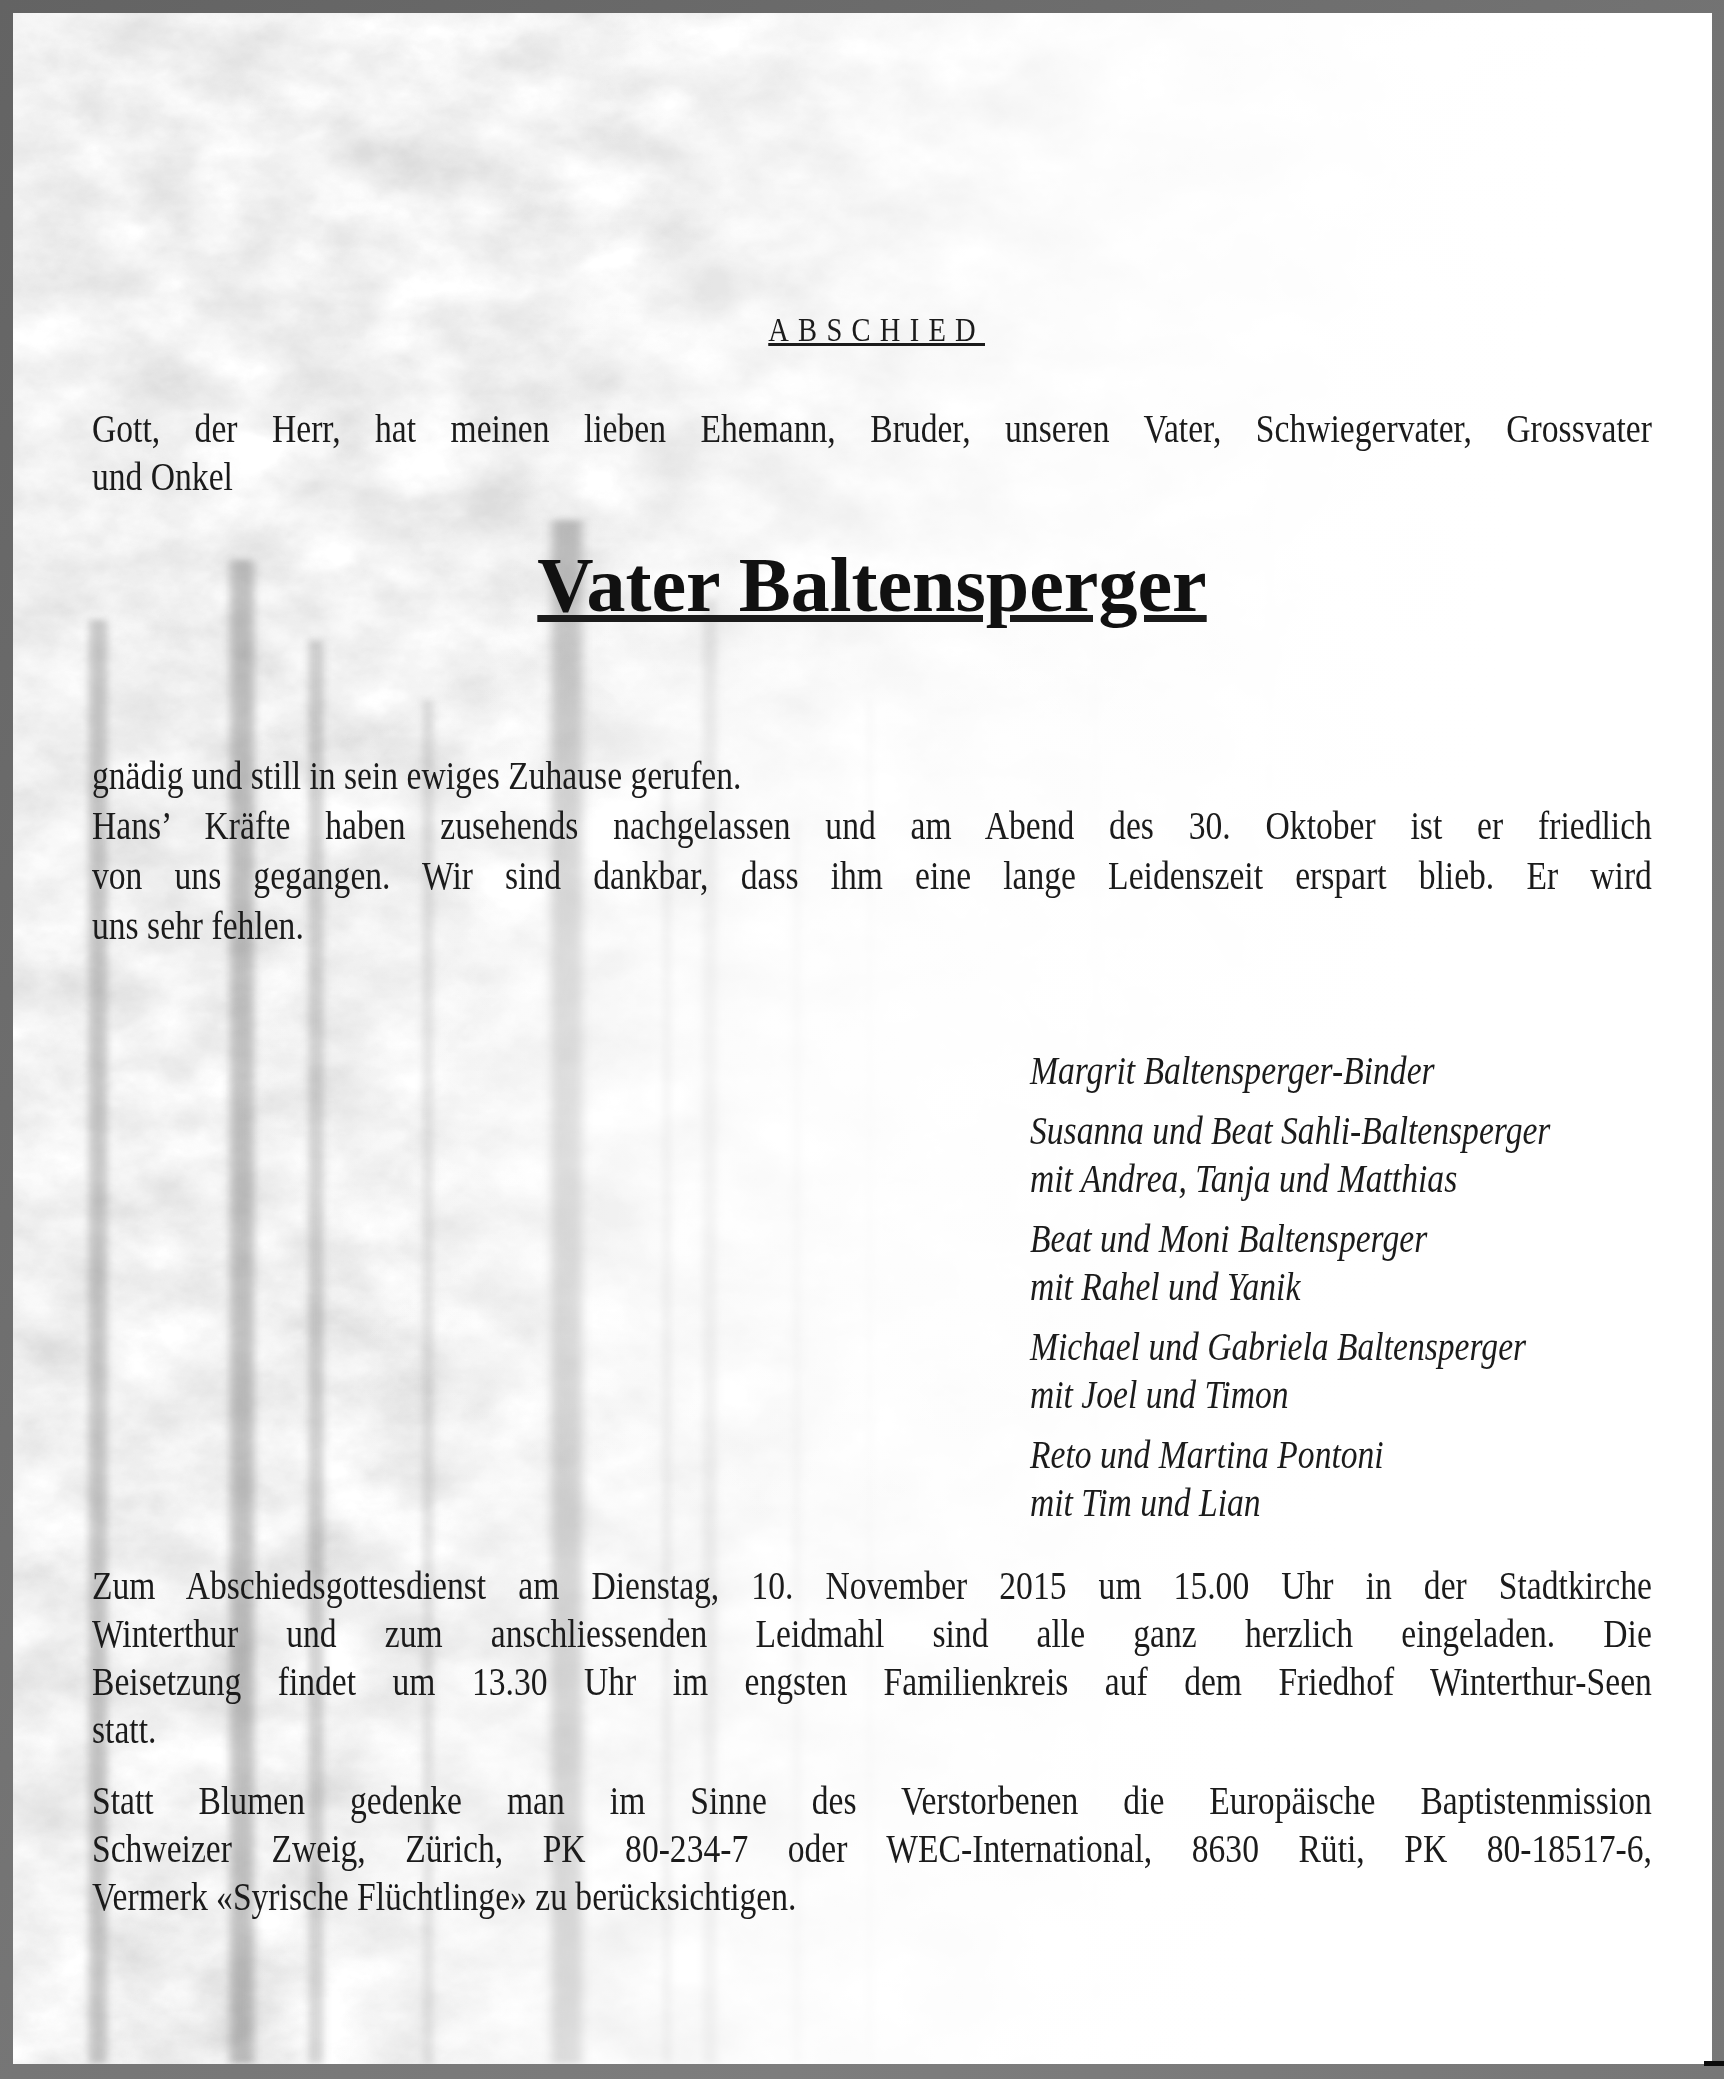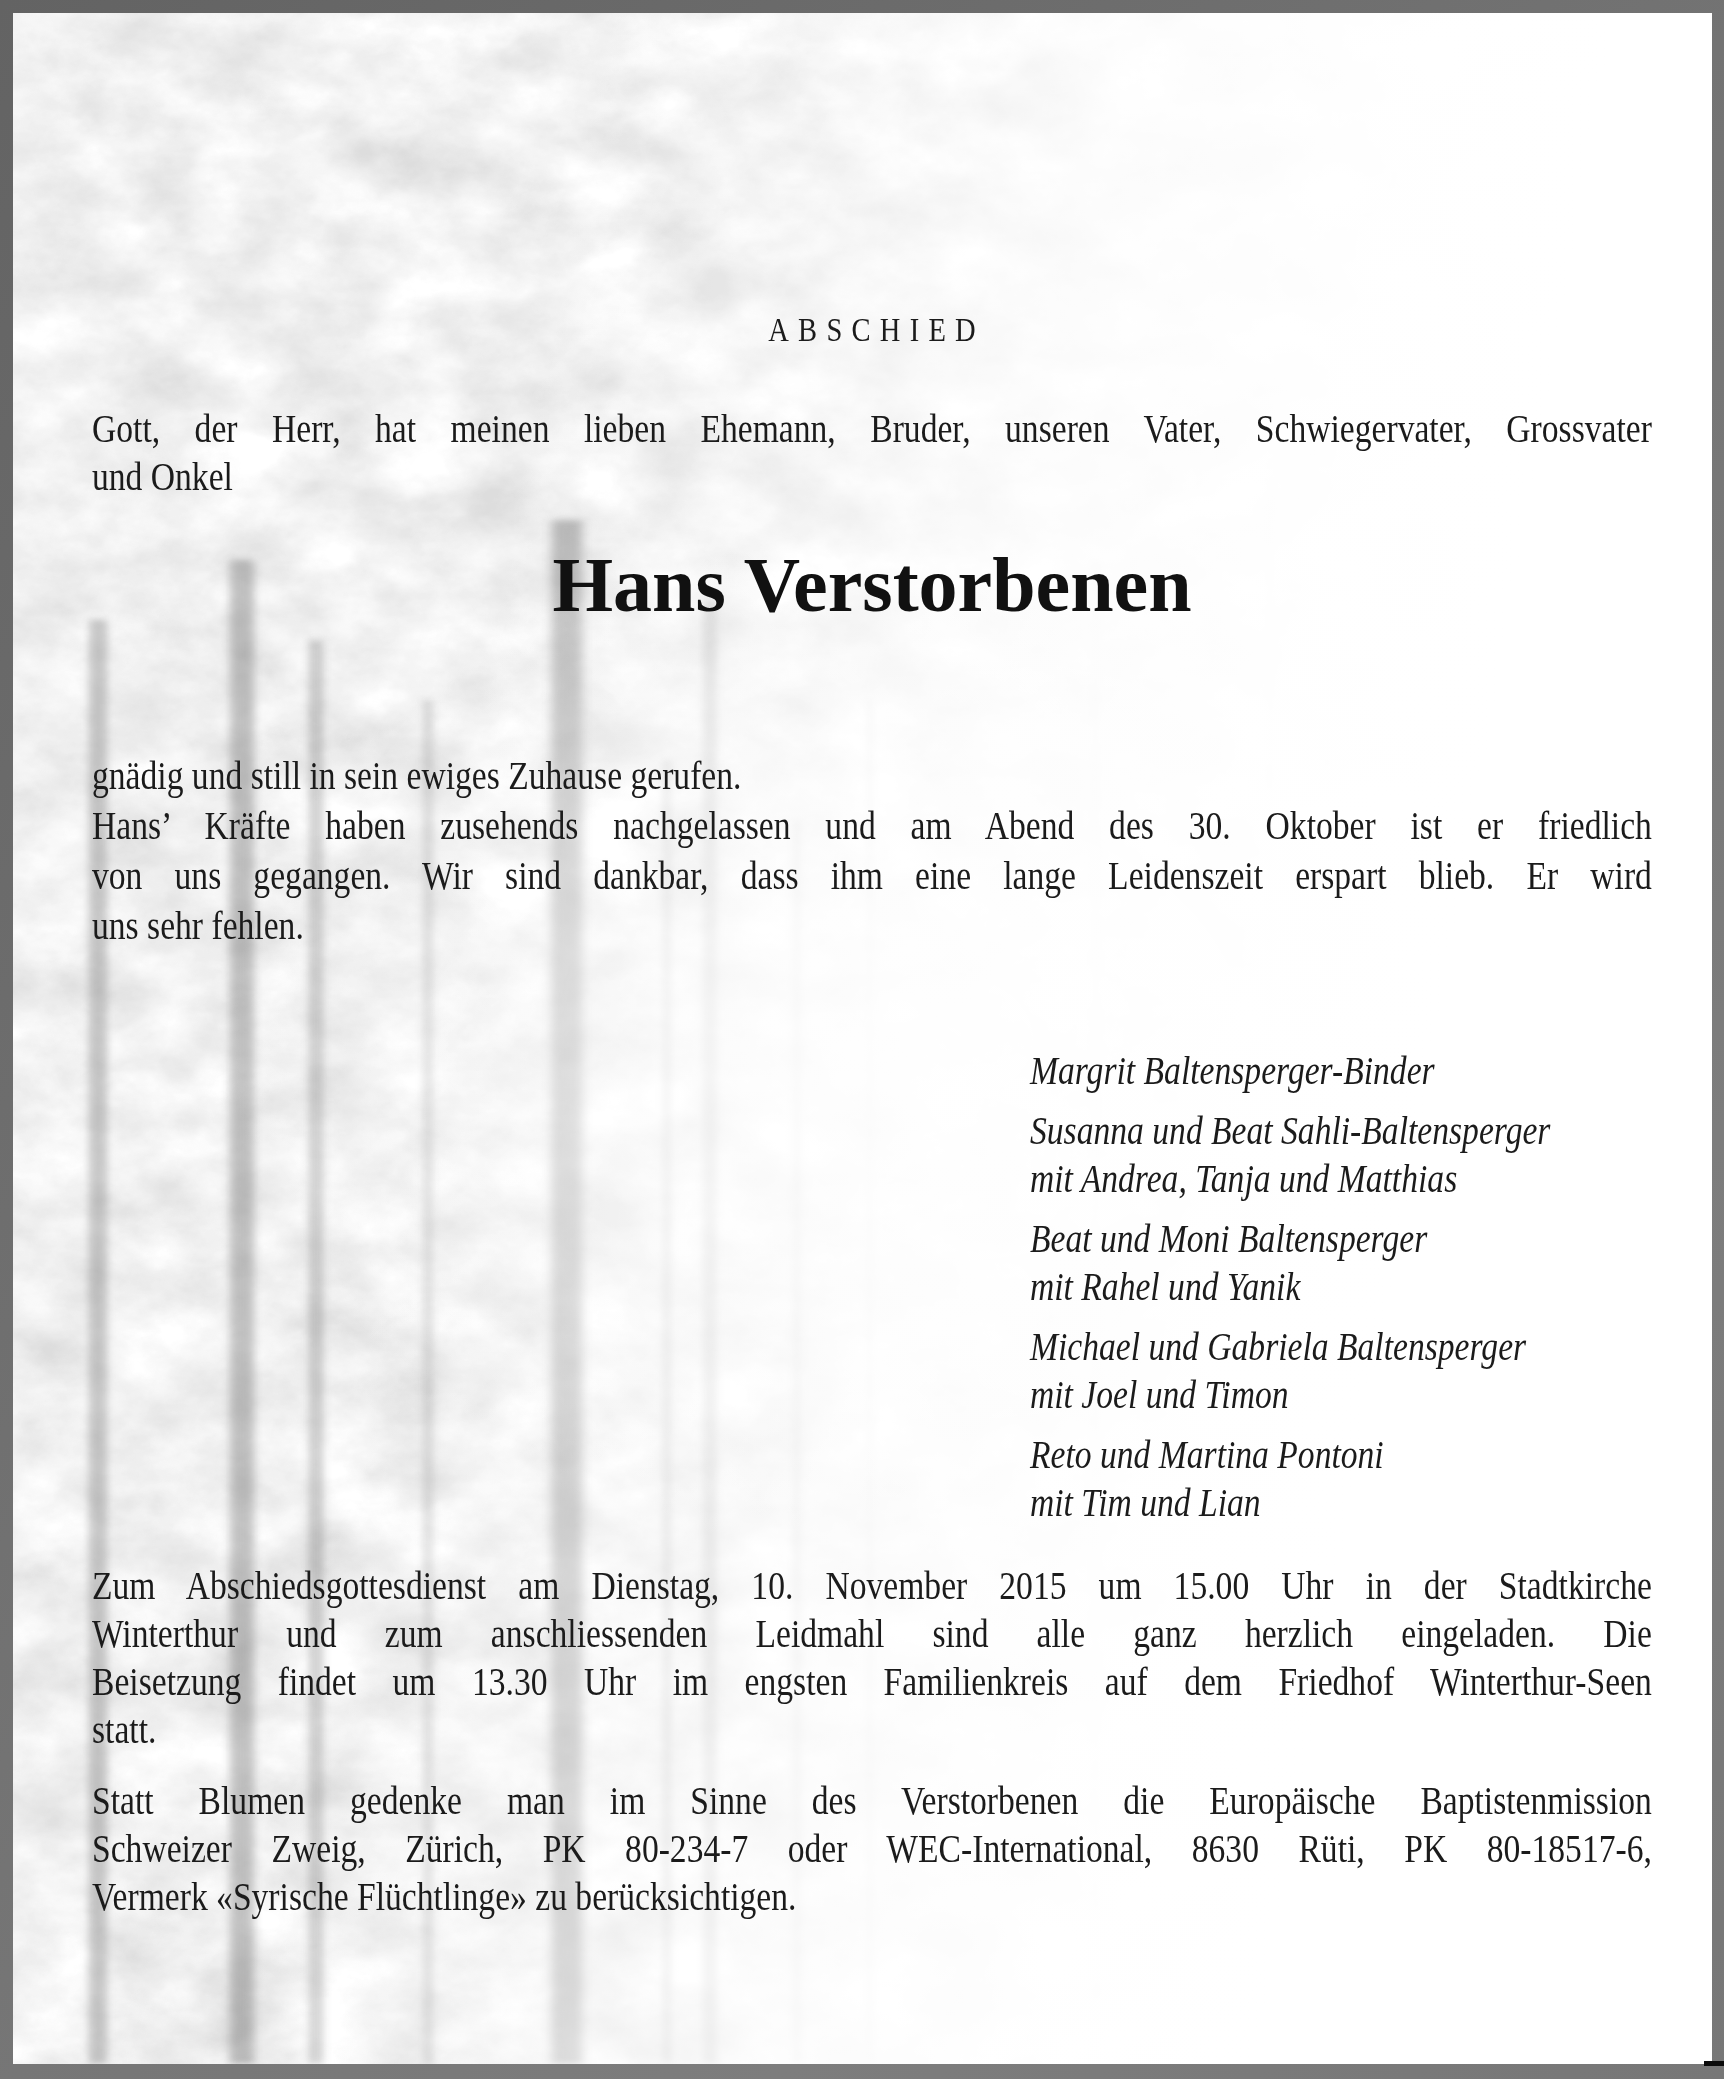--- a/index.html
+++ b/index.html
@@ -56,21 +56,21 @@
 
   
   .block { position: absolute; left: 92px; width: 1560px; }
   .cx { transform: scaleX(0.84); transform-origin: 0 0; width: 1857px; }
   .cx-c { transform: scaleX(0.84); transform-origin: 50% 0; width: 1560px; margin: 0 auto; }
   .txt { font-size: 40px; line-height: 48px; }
   .txt-lg { font-size: 40px; line-height: 50px; }
   .italic { font-style: italic; }
   .jline { text-align: justify; text-align-last: justify; }
   .jline.last { text-align-last: left; }
-  .center { text-align: center; }
+  .center { text-align: center; text-decoration: underline; }
 
   .section-title { font-size: 34px; line-height: 40px; letter-spacing: 11px; text-indent: 11px; }
   .deceased-name { font-size: 78px; line-height: 80px; font-weight: bold; color: #111; }
   .life-dates { font-size: 42px; line-height: 48px; }
 
   .family-group { margin: 0 0 12px 0; }
   .family-group div:empty { display: none; }
   p { margin: 0; }
 </style>
 </head>
@@ -98,21 +98,21 @@
   </div>
 
   <div class="block" style="top:405px">
     <div class="cx txt">
       <p class="jline">Gott, der Herr, hat meinen lieben Ehemann, Bruder, unseren Vater, Schwiegervater, Grossvater</p>
       <p class="jline last">und Onkel</p>
     </div>
   </div>
 
   <div class="block center" style="top:545px">
-    <div class="deceased-name">Hans Verstorbenen</div>
+    <div class="deceased-name">Vater Baltensperger</div>
   </div>
 
 
   <div class="block" style="top:751px">
     <div class="cx txt-lg">
       <p>gnädig und still in sein ewiges Zuhause gerufen.</p>
       <p class="jline">Hans’ Kräfte haben zusehends nachgelassen und am Abend des 30. Oktober ist er friedlich</p>
       <p class="jline">von uns gegangen. Wir sind dankbar, dass ihm eine lange Leidenszeit erspart blieb. Er wird</p>
       <p class="jline last">uns sehr fehlen.</p>
     </div>

